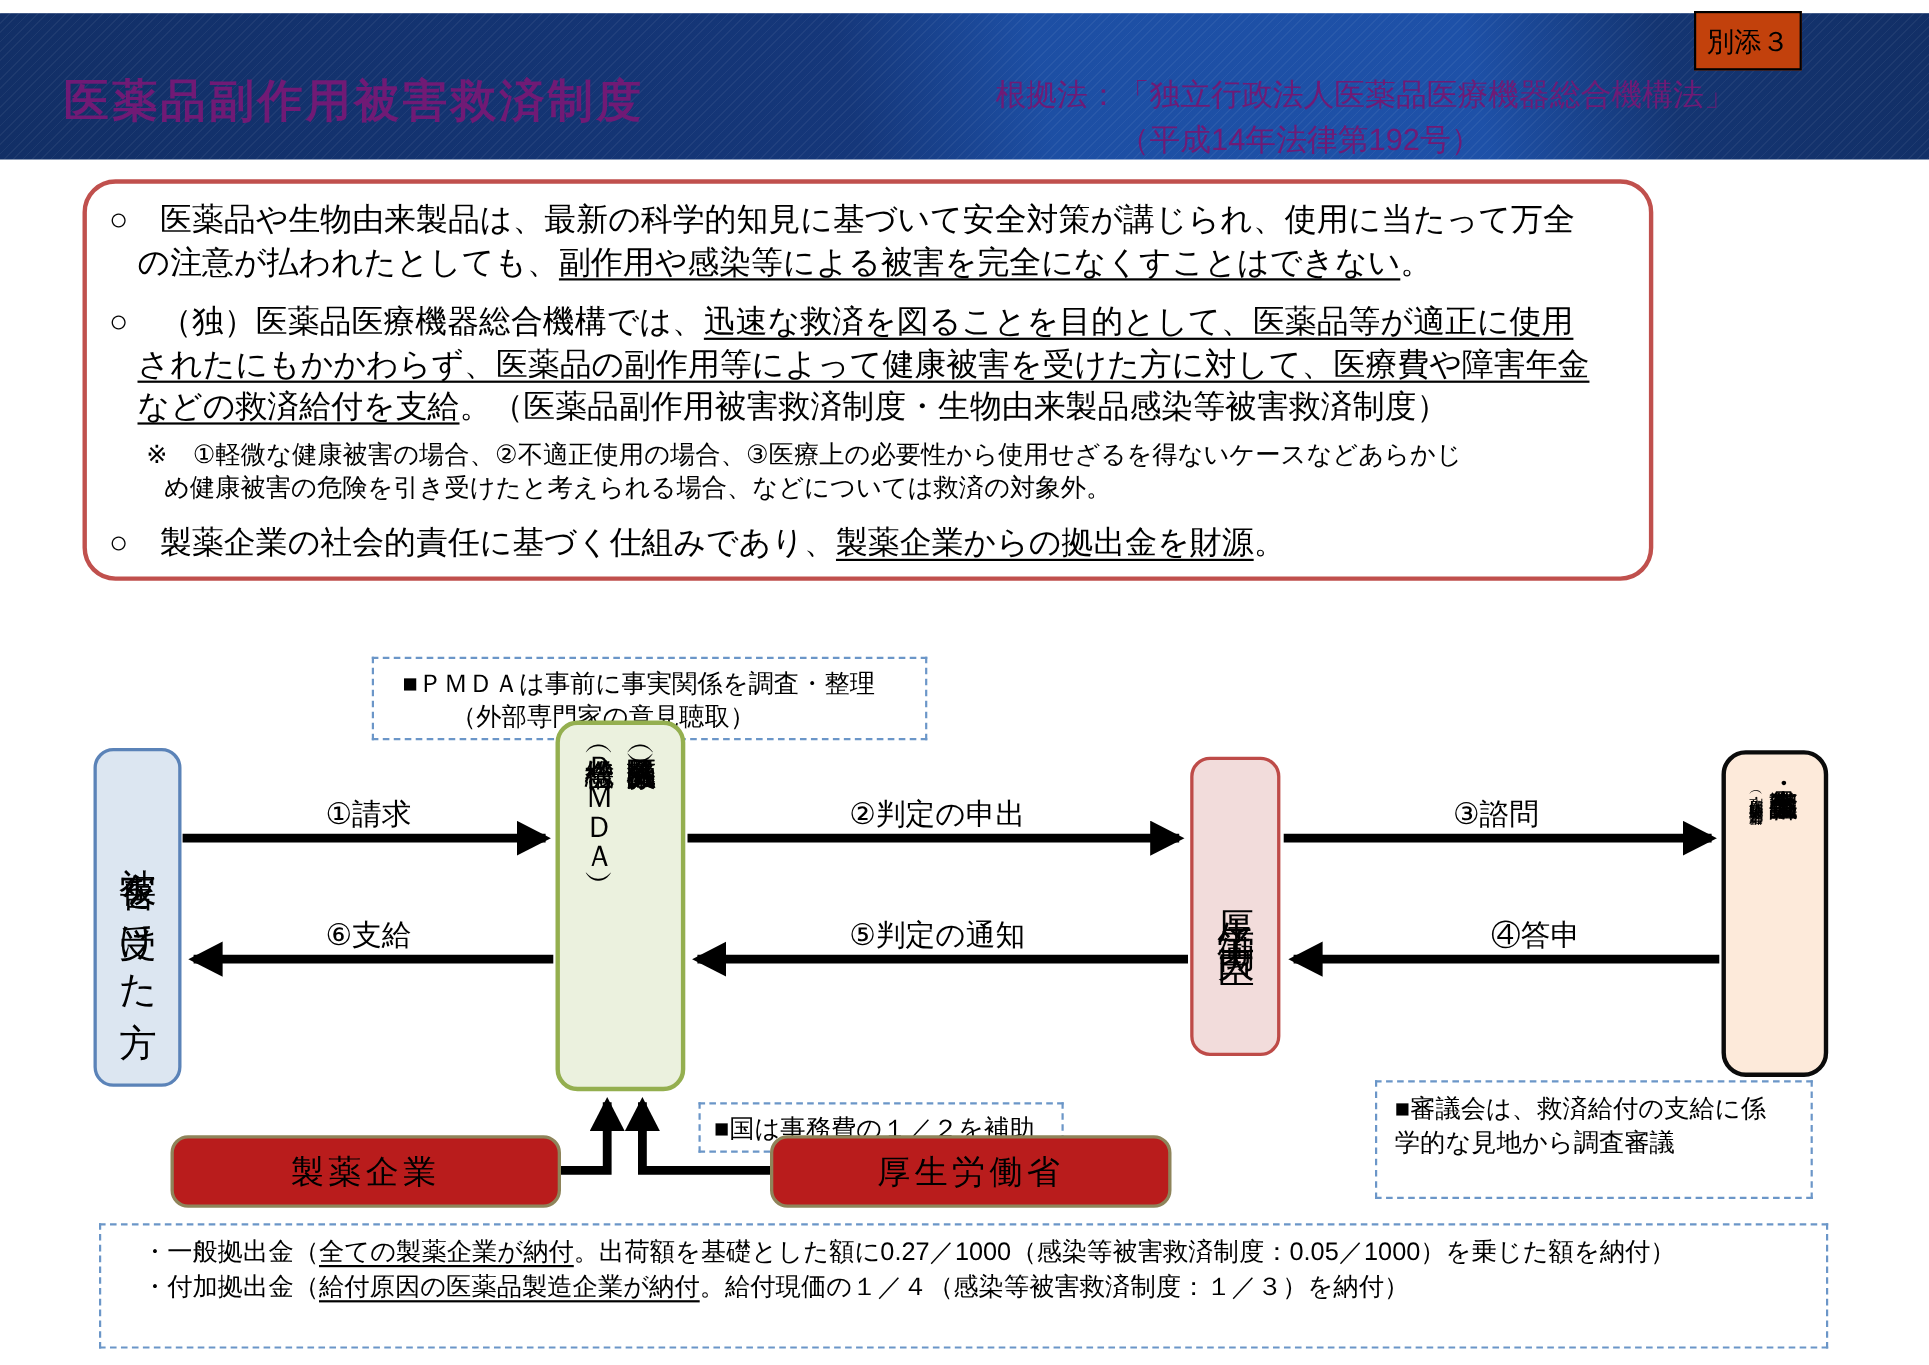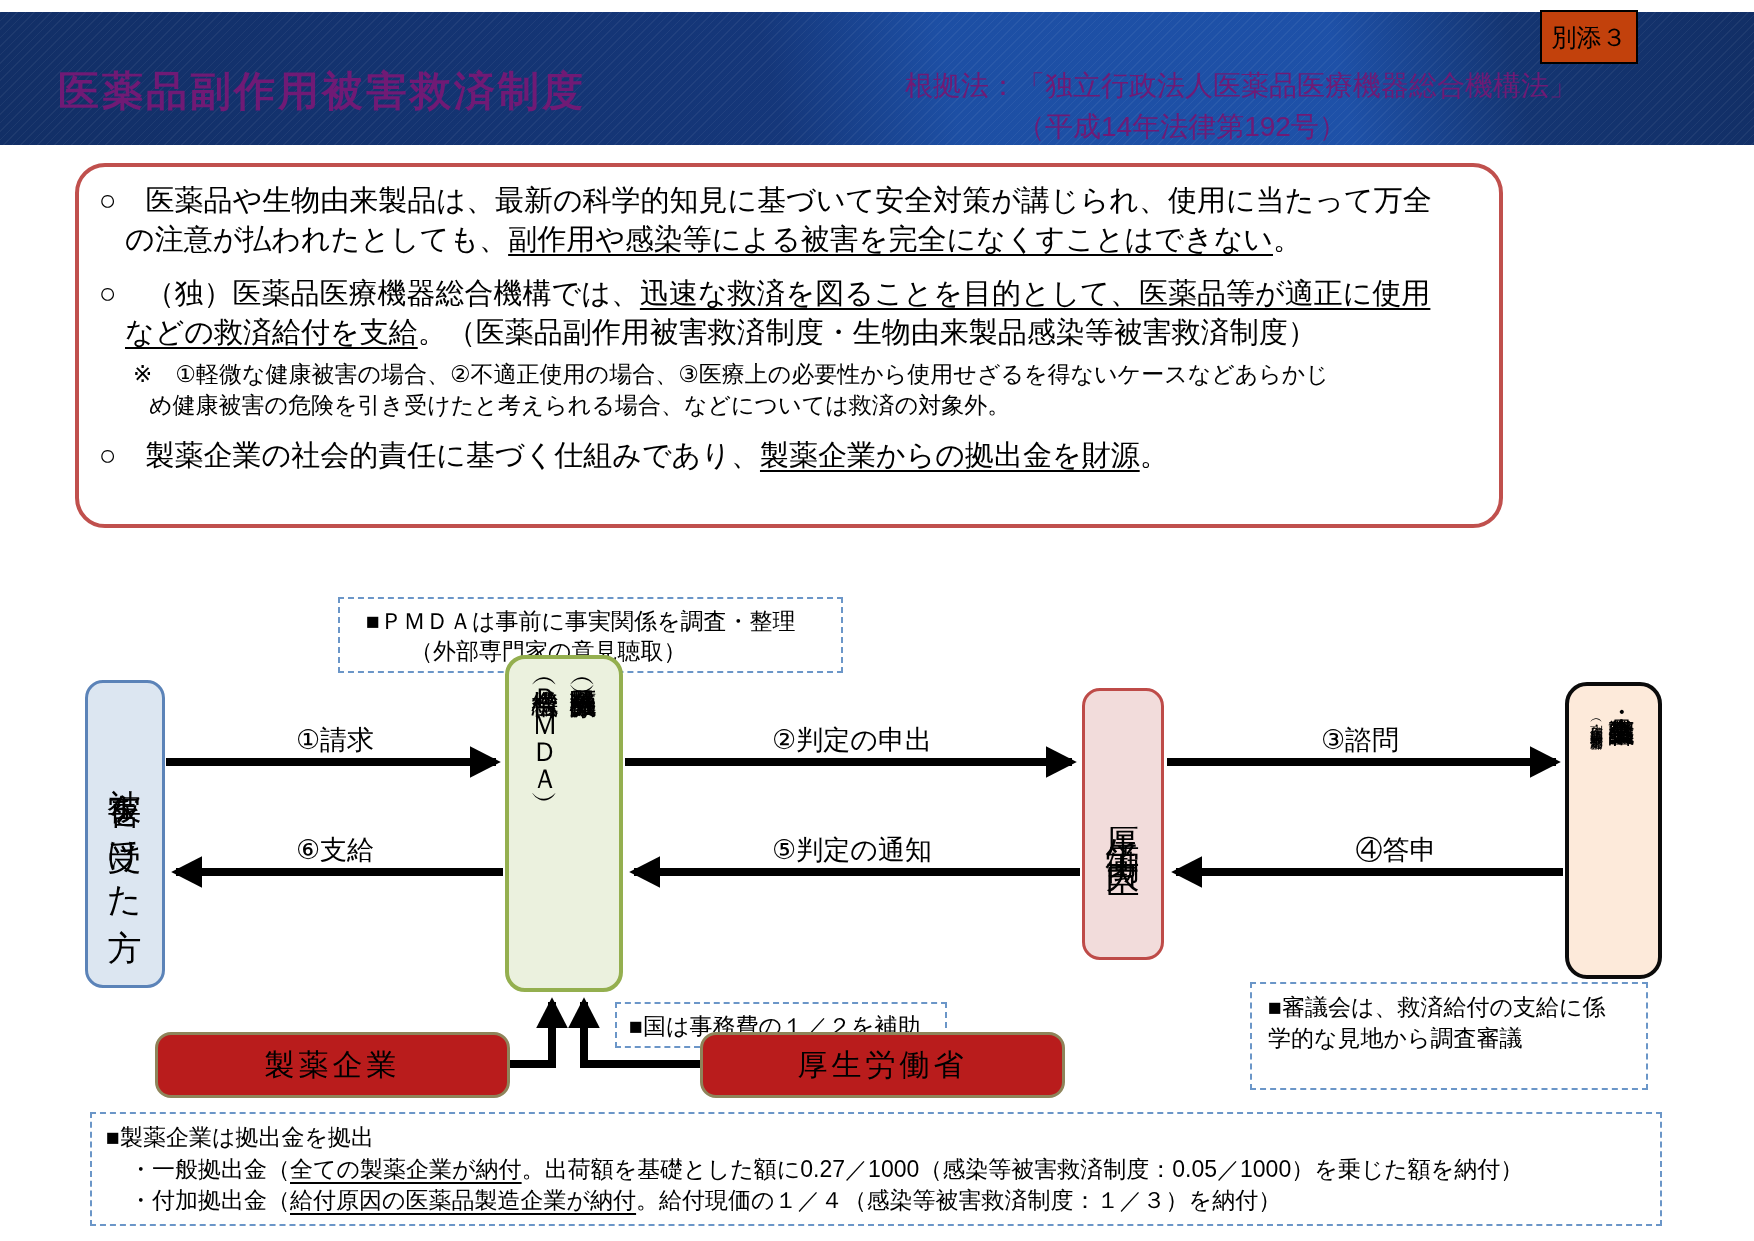--- a/index.html
+++ b/index.html
@@ -27,21 +27,21 @@
   .para.b3{margin-top:16px;}
   .rt-line{white-space:nowrap;}
   .para .cont{padding-left:26px;}
   .para.note .cont{padding-left:16px;}
   .u{text-decoration:underline;text-decoration-thickness:2px;text-underline-offset:5px;}
 
   
   .note-dashed{position:absolute;border:2px dashed #6B96C8;background:#fff;font-size:23px;box-sizing:border-box;z-index:1;}
   #pmda-note{left:338px;top:597px;width:505px;height:76px;padding:7px 0 0 26px;line-height:1.32;}
   #pmda-note .l2{padding-left:44px;}
-  #subsidy-note{left:615px;top:1002px;width:332px;height:46px;padding:7px 0 0 12px;}
+  #subsidy-note{left:635px;top:1002px;width:332px;height:46px;padding:7px 0 0 12px;}
   #council-note{left:1250px;top:982px;width:398px;height:108px;padding:8px 0 0 16px;line-height:1.33;}
   #contribution{left:90px;top:1112px;width:1572px;height:114px;padding:8px 0 0 14px;line-height:1.38;}
 
   .vbox{position:absolute;box-sizing:border-box;display:flex;align-items:center;justify-content:center;z-index:2;}
   .vtext{writing-mode:vertical-rl;text-orientation:mixed;}
   #victim{left:85px;top:680px;width:80px;height:308px;background:#DCE6F1;border:3px solid #5B83B8;border-radius:18px;}
   #victim .vtext{font-size:34px;letter-spacing:4px;}
   #pmda{left:505px;top:655px;width:118px;height:337px;background:#EBF1DE;border:4px solid #94AF4F;border-radius:20px;
     flex-direction:row-reverse;align-items:flex-start;padding-top:10px;gap:2px;}
   #pmda .vtext{font-size:27px;}
@@ -74,20 +74,21 @@
   <div class="tag">別添３</div>
 
   <div class="redbox">
     <div>
         <div class="para b1">
           <div class="rt-line"><span>○　医薬品や生物由来製品は、最新の科学的知見に基づいて安全対策が講じられ、使用に当たって万全</span></div>
           <div class="rt-line cont"><span>の注意が払われたとしても、</span><span class="u">副作用や感染等による被害を完全になくすことはできない</span><span>。</span></div>
         </div>
         <div class="para b2">
           <div class="rt-line"><span>○　（独）医薬品医療機器総合機構では、</span><span class="u">迅速な救済を図ることを目的として、医薬品等が適正に使用</span></div>
+          <div class="rt-line cont"><span class="u">されたにもかかわらず、医薬品の副作用等によって健康被害を受けた方に対して、医療費や障害年金</span></div>
           <div class="rt-line cont"><span class="u">などの救済給付を支給</span><span>。（医薬品副作用被害救済制度・生物由来製品感染等被害救済制度）</span></div>
         </div>
         <div class="para note">
           <div class="rt-line"><span>※　①軽微な健康被害の場合、②不適正使用の場合、③医療上の必要性から使用せざるを得ないケースなどあらかじ</span></div>
           <div class="rt-line cont"><span>め健康被害の危険を引き受けたと考えられる場合、などについては救済の対象外。</span></div>
         </div>
         <div class="para b3">
           <div class="rt-line"><span>○　製薬企業の社会的責任に基づく仕組みであり、</span><span class="u">製薬企業からの拠出金を財源</span><span>。</span></div>
         </div>
       </div>
@@ -112,21 +113,20 @@
   <div id="pmda-note" class="note-dashed">
     <div>■ＰＭＤＡは事前に事実関係を調査・整理</div>
     <div class="l2">（外部専門家の意見聴取）</div>
   </div>
   <div id="subsidy-note" class="note-dashed">■国は事務費の１／２を補助</div>
   <div id="council-note" class="note-dashed">
     <div>■審議会は、救済給付の支給に係</div>
     <div>学的な見地から調査審議</div>
   </div>
   <div id="contribution" class="note-dashed">
-      <div class="rt-line"><span>■製薬企業は拠出金を拠出</span></div>
       <div class="rt-line cont"><span>　・一般拠出金（</span><span class="u">全ての製薬企業が納付</span><span>。出荷額を基礎とした額に0.27／1000（感染等被害救済制度：0.05／1000）を乗じた額を納付）</span></div>
       <div class="rt-line cont"><span>　・付加拠出金（</span><span class="u">給付原因の医薬品製造企業が納付</span><span>。給付現価の１／４（感染等被害救済制度：１／３）を納付）</span></div>
     </div>
 
   <div id="victim" class="vbox">
     <span class="vtext">被害を受けた方</span>
   </div>
   <div id="pmda" class="vbox">
     <span class="vtext">（独）医薬品医療機器</span>
     <span class="vtext">総合機構（ＰＭＤＡ）</span>

